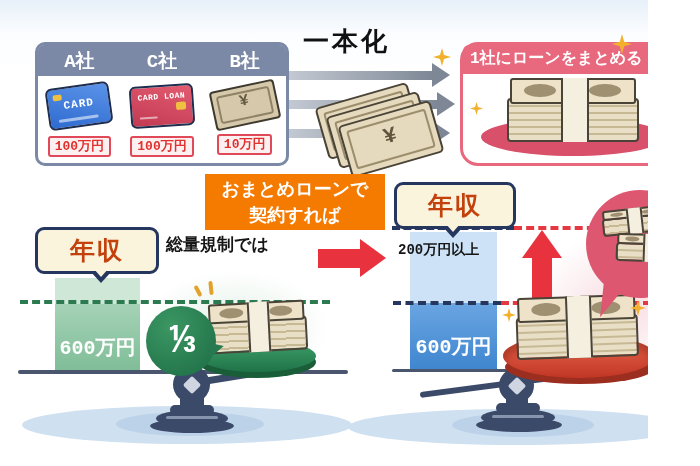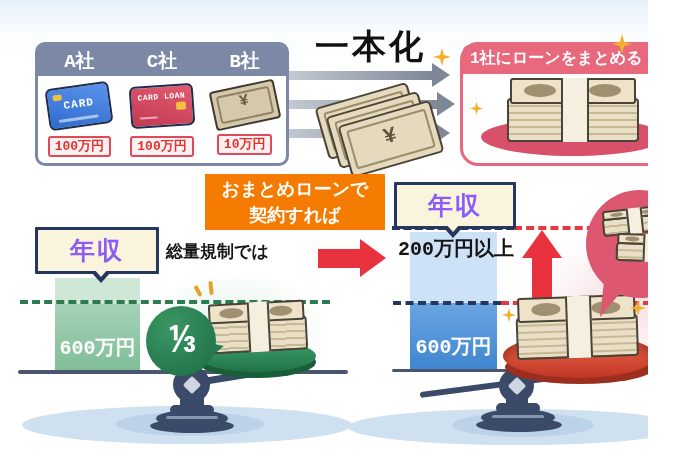--- a/index.html
+++ b/index.html
@@ -28,21 +28,21 @@
   .stripe{position:absolute;background:rgba(255,255,255,.55);border-radius:2px;}
   .tan-note{width:62px;height:36px;background:#d6c9ab;border:2.5px solid #3f3a2e;border-radius:4px;
     transform:rotate(-12deg);position:relative;}
   .tan-frame{position:absolute;inset:4px;border:2px solid #8f8266;border-radius:3px;}
   .tan-yen{position:absolute;left:0;right:0;top:5px;text-align:center;color:#645a42;
     font-weight:bold;font-size:16px;}
   .amt{background:#fdf0f1;border:2px solid #e04a58;border-radius:3px;color:#e0312f;
     font-weight:bold;font-size:13px;line-height:17px;padding:0 5px;white-space:nowrap;}
 
   
-  .ippon{left:303px;top:24px;font-size:34px;font-weight:bold;color:#111;letter-spacing:3px;z-index:3;margin-left:12px;}
+  .ippon{left:303px;top:24px;font-size:26px;font-weight:bold;color:#111;letter-spacing:3px;z-index:3;}
   .garrow{height:9px;background:linear-gradient(90deg,#c6ccd5,#7d8795);z-index:2;}
   .garrow .head{position:absolute;right:-17px;top:-8px;width:0;height:0;
     border-left:18px solid #7d8795;border-top:12px solid transparent;border-bottom:12px solid transparent;}
   .fan-note{width:92px;height:50px;background:#e5dabe;border:2.5px solid #4a4337;border-radius:5px;
     transform:rotate(-16deg);z-index:4;}
   .fan-frame{position:absolute;inset:5px;border:2px solid #9c8e6d;border-radius:3px;}
   .fan-yen{position:absolute;left:0;right:0;top:10px;text-align:center;font-weight:bold;
     font-size:22px;color:#60553d;}
 
   
@@ -68,30 +68,30 @@
     border-left:2px solid #4a4337;border-right:2px solid #4a4337;}
 
   .spark{background:#f2b02c;clip-path:polygon(50% 0%,61% 39%,100% 50%,61% 61%,50% 100%,39% 61%,0% 50%,39% 39%);z-index:5;}
 
   
   .orange-box{left:205px;top:174px;width:180px;height:56px;background:#f57b00;color:#fff;
     font-weight:bold;font-size:18px;text-align:center;line-height:26px;padding-top:3px;
     box-sizing:border-box;z-index:4;}
 
   
-  .badge{background:#fbf4dd;border:3px solid #26375f;border-radius:1px;display:flex;
-    align-items:center;justify-content:center;color:#8b5cf6;font-weight:bold;font-size:25px;
+  .badge{background:#fbf4dd;border:3px solid #26375f;border-radius:9px;display:flex;
+    align-items:center;justify-content:center;color:#c2410c;font-weight:bold;font-size:25px;
     letter-spacing:2px;z-index:6;}
   .ptr-o{position:absolute;bottom:-12px;width:0;height:0;border-left:11px solid transparent;
     border-right:11px solid transparent;border-top:12px solid #26375f;}
   .ptr-i{position:absolute;bottom:-6px;width:0;height:0;border-left:7px solid transparent;
     border-right:7px solid transparent;border-top:8px solid #fbf4dd;}
 
-  .note-text{color:#151515;font-weight:bold;font-size:17px;line-height:25px;z-index:4;margin-top:7px;}
-  .note-text-r{color:#151515;font-weight:bold;font-size:20px;line-height:24px;z-index:4;}
+  .note-text{color:#151515;font-weight:bold;font-size:17px;line-height:25px;z-index:4;}
+  .note-text-r{color:#151515;font-weight:bold;font-size:14px;line-height:24px;z-index:4;}
 
   .rarrow-shaft{background:#e8333f;z-index:4;}
   .rarrow-headR{width:0;height:0;border-left:26px solid #e8333f;border-top:19px solid transparent;
     border-bottom:19px solid transparent;z-index:4;}
   .rarrow-headU{width:0;height:0;border-bottom:28px solid #e8333f;border-left:20px solid transparent;
     border-right:20px solid transparent;z-index:4;}
 
   .dash{height:0;z-index:3;}
 
   .bar-label{position:absolute;left:0;right:0;text-align:center;color:#fff;font-weight:bold;

